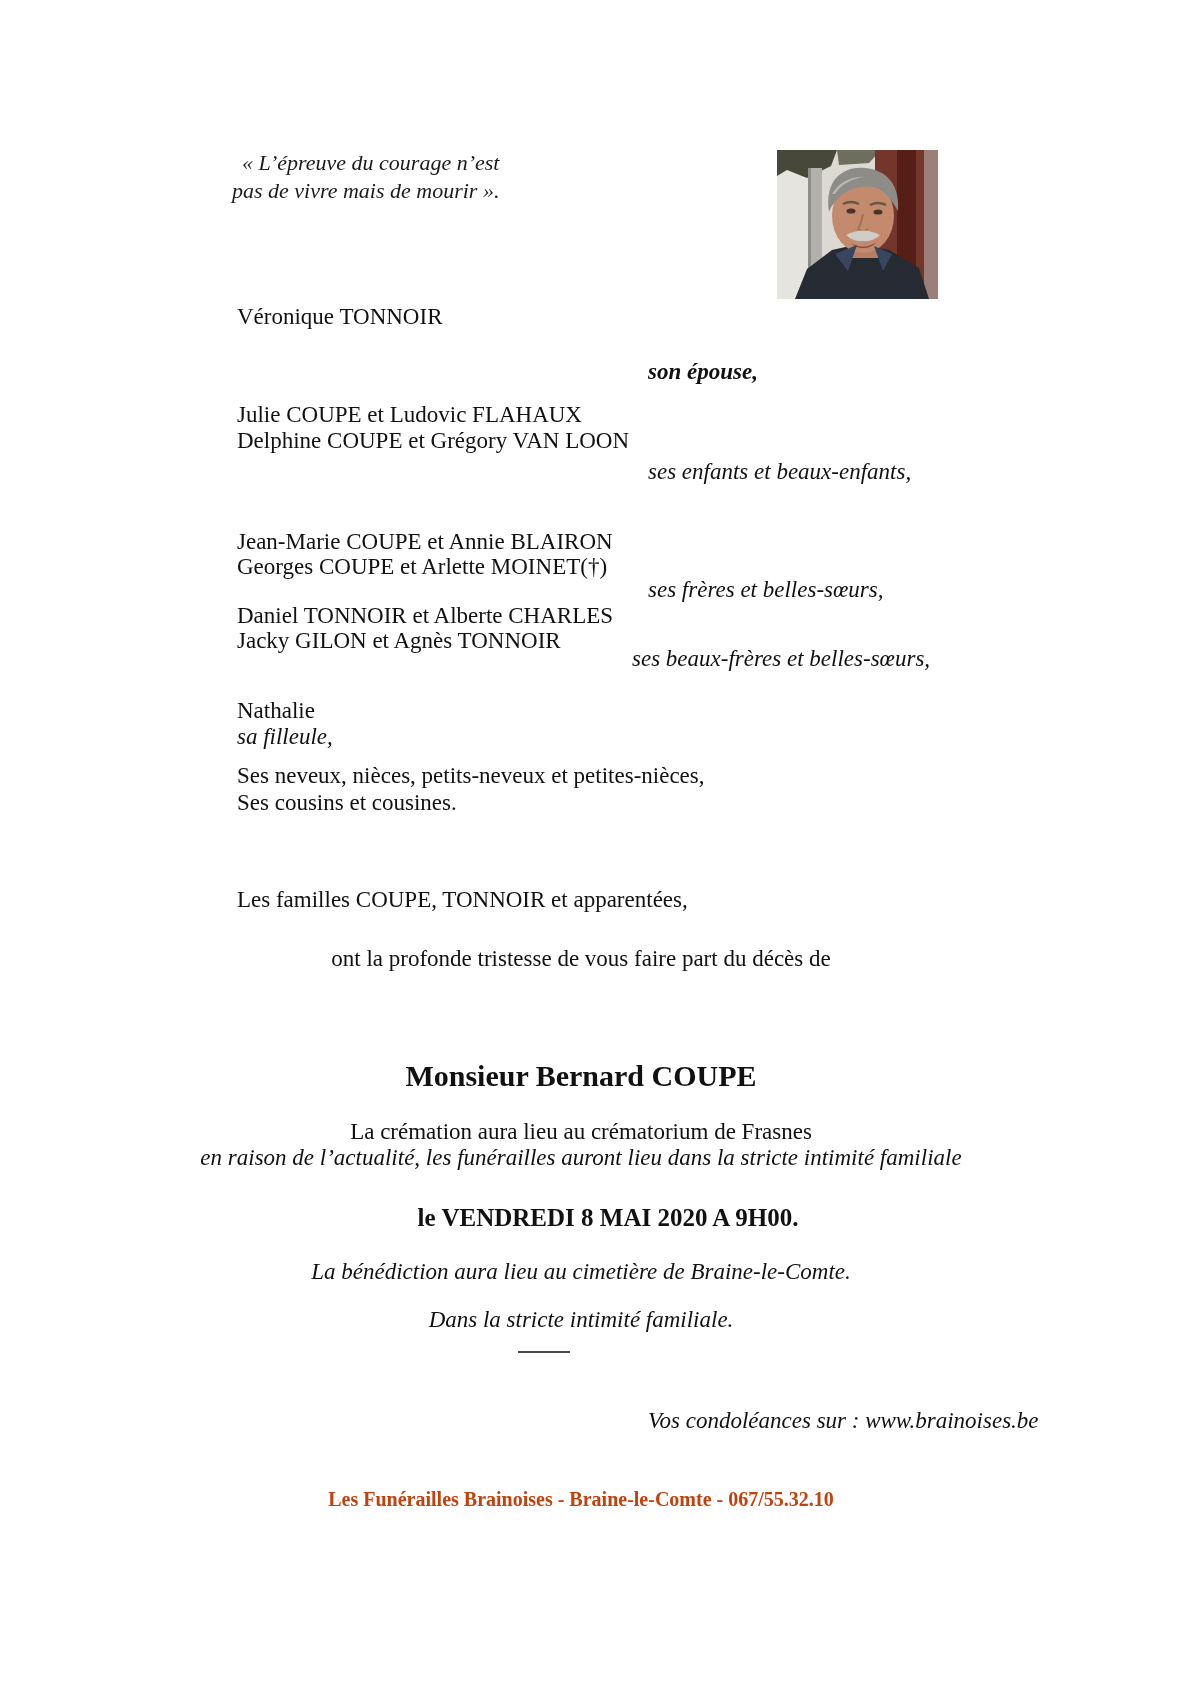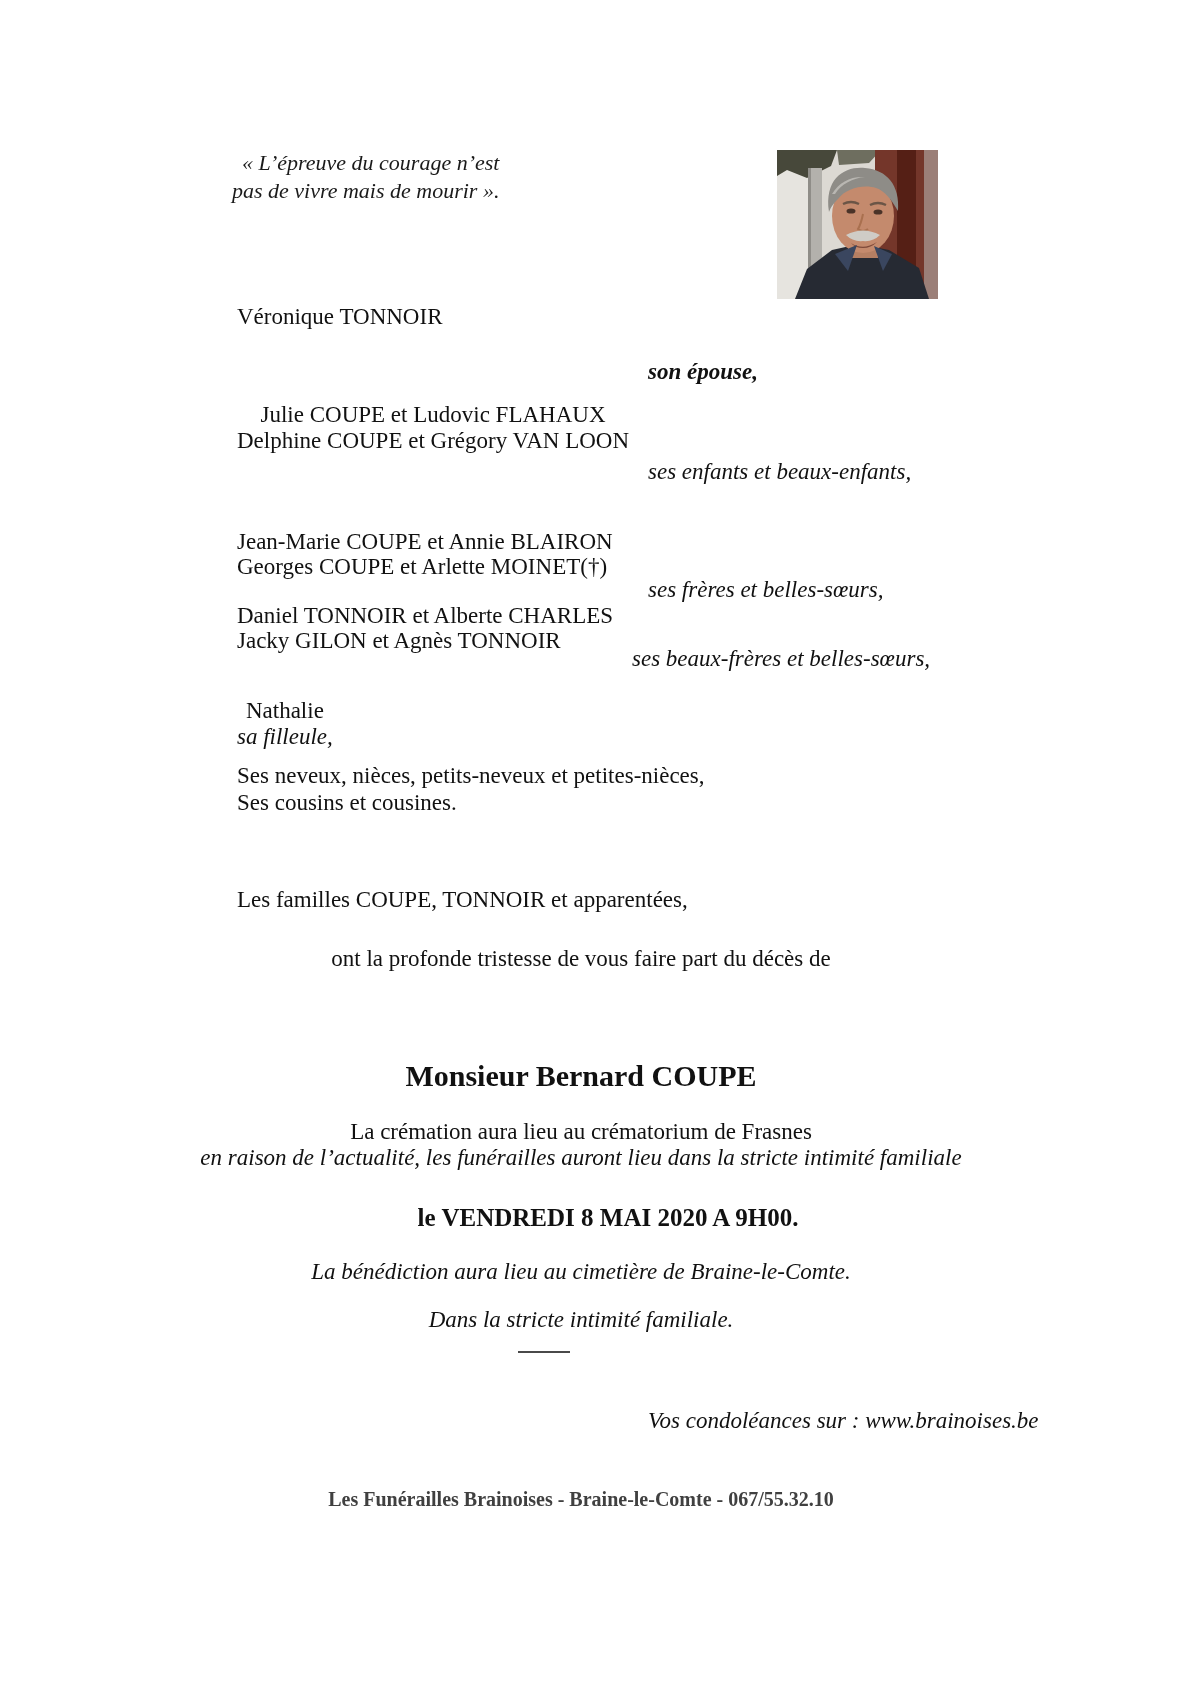--- a/index.html
+++ b/index.html
@@ -21,21 +21,21 @@
   .italic { font-style: italic; }
   .quote {
     font-size: 22px;
     line-height: 28px;
     font-style: italic;
     color: #1a1a1a;
   }
   .quote .indent { padding-left: 10px; }
   .names { font-size: 23px; }
   .lh25 { line-height: 25px; }
-  .lh26 { line-height: 26px; text-align: center; }
+  .lh26 { line-height: 26px; }
   .lh27 { line-height: 27px; }
   .centered-stack {
     left: 0;
     width: 1162px;
     text-align: center;
   }
   .deceased-title {
     font-size: 30px;
     font-weight: bold;
     line-height: 34px;
@@ -46,21 +46,21 @@
   }
   sup.ord { font-size: 0.62em; vertical-align: super; line-height: 0; }
   .divider {
     position: absolute;
     height: 0;
     border-top: 2px solid #4a4a4a;
   }
   .footer-line {
     font-size: 20px;
     font-weight: bold;
-    color: #404040;
+    color: #c2410c;
   }
   .photo-frame {
     position: absolute;
     left: 777px;
     top: 150px;
     width: 161px;
     height: 149px;
   }
   .photo-frame svg { display: block; }
 </style>

